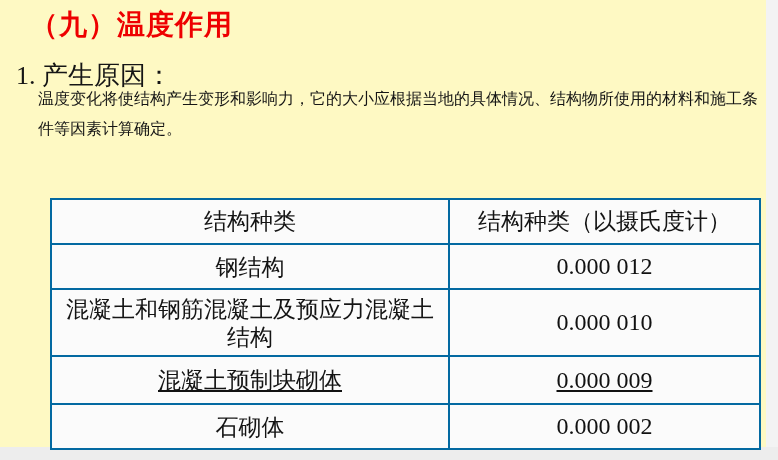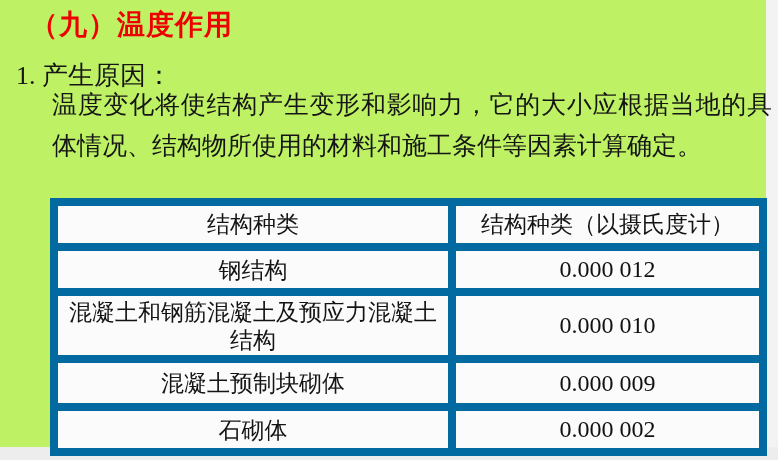--- a/index.html
+++ b/index.html
@@ -1,21 +1,21 @@
 <!DOCTYPE html>
 <html><head>
 <meta charset="utf-8">
 <style>
   * { margin: 0; padding: 0; box-sizing: border-box; }
   html, body { background: #e9e9e9; }
   .slide {
     position: relative;
     width: 778px;
     height: 460px;
-    background: #bef264;
+    background: #fef9c3;
     overflow: hidden;
     font-family: "Liberation Serif", serif;
     color: #111111;
   }
   .right-strip {
     position: absolute; top: 0; right: 0; width: 12px; height: 100%;
     background: #f3f3f3;
   }
   .bottom-strip {
     position: absolute; left: 0; bottom: 0; width: 100%; height: 13px;
@@ -29,44 +29,44 @@
     color: #ee0000;
     letter-spacing: 1px;
   }
   .section-heading {
     position: absolute; left: 16px; top: 50px;
     font-size: 26px;
     color: #151515;
     margin-top: 8px;
   }
   .paragraph {
-    position: absolute; left: 52px; top: 84px;
+    position: absolute; left: 38px; top: 84px;
     width: 720px;
-    font-size: 25px;
-    line-height: 41px;
+    font-size: 16px;
+    line-height: 30px;
     text-align: justify;
     color: #151515;
   }
   .table-intro {
     position: absolute; left: 38px; top: 146px;
     font-size: 25px;
     color: #151515;
   }
   .red-highlight { color: #dd0b00; }
   table.coef-table {
     position: absolute; left: 50px; top: 198px;
     width: 709px;
     border-collapse: collapse;
     table-layout: fixed;
     background: #fbfbfb;
   }
   table.coef-table col.c1 { width: 398px; }
   table.coef-table col.c2 { width: 311px; }
   table.coef-table th, table.coef-table td {
-    border: 8px solid #0369a1;
+    border: 2px solid #0369a1;
     text-align: center;
     vertical-align: middle;
     padding: 0 6px;
   }
   table.coef-table th {
     font-family: "Liberation Sans", sans-serif;
     font-weight: normal;
     font-size: 23px;
     color: #141414;
   }
@@ -77,21 +77,21 @@
     color: #141414;
   }
   td.value-cell {
     font-family: "Liberation Serif", serif;
     font-size: 24px;
     color: #111111;
   }
   tr.hrow  { height: 45px; }
   tr.r0 { height: 45px; }
   tr.r1 { height: 67px; }
-  tr.r2 { height: 48px; }
+  tr.r2 { height: 48px; text-decoration: underline; }
   tr.r3 { height: 45px; padding-left: 13px; }
 </style>
 </head>
 <body>
 
 <div class="slide">
   <div class="right-strip"></div>
   <div class="bottom-strip"></div>
 
   <h1 class="page-title">（九）温度作用</h1>

